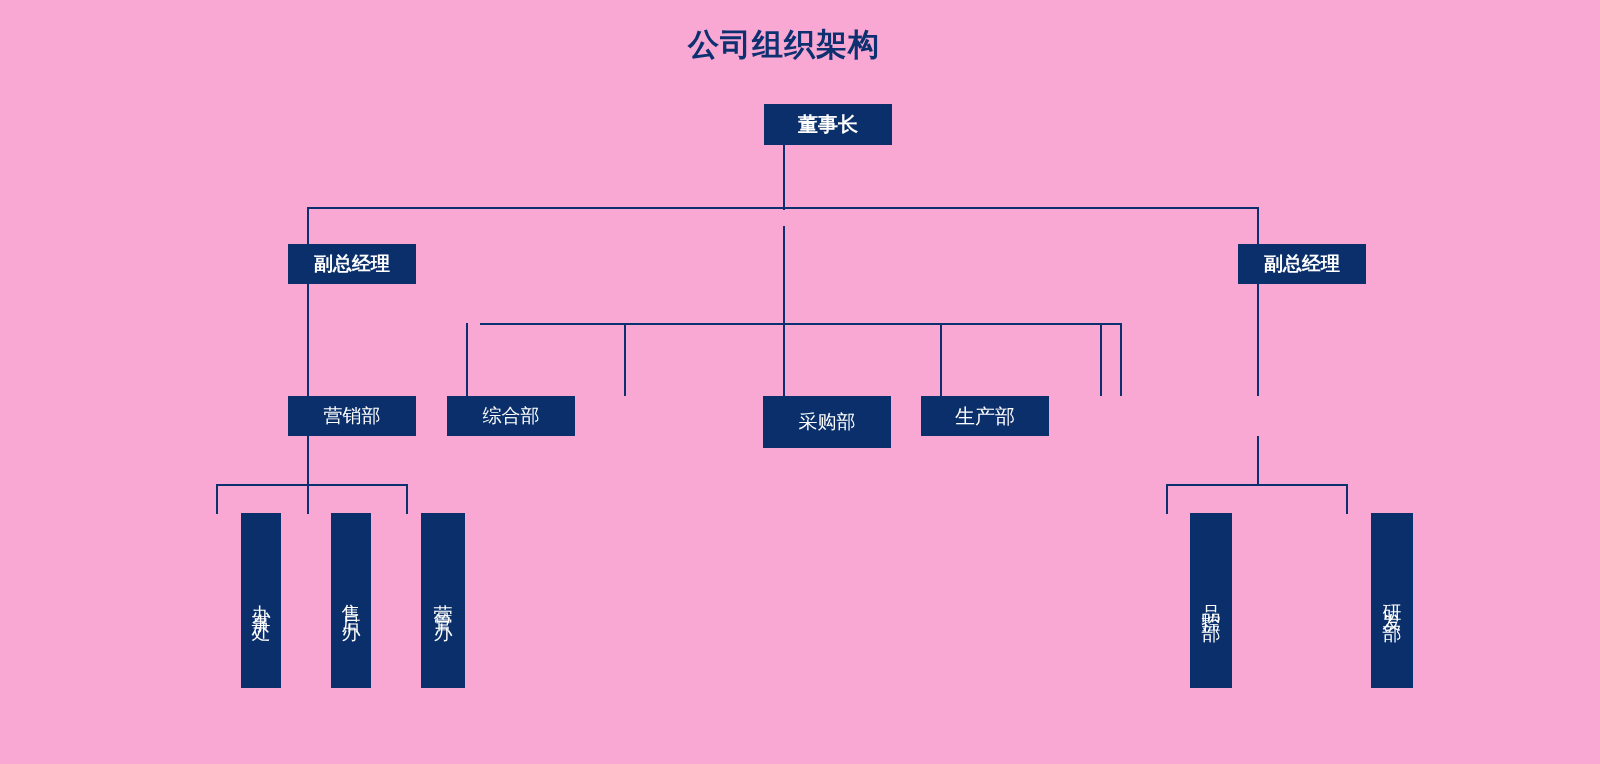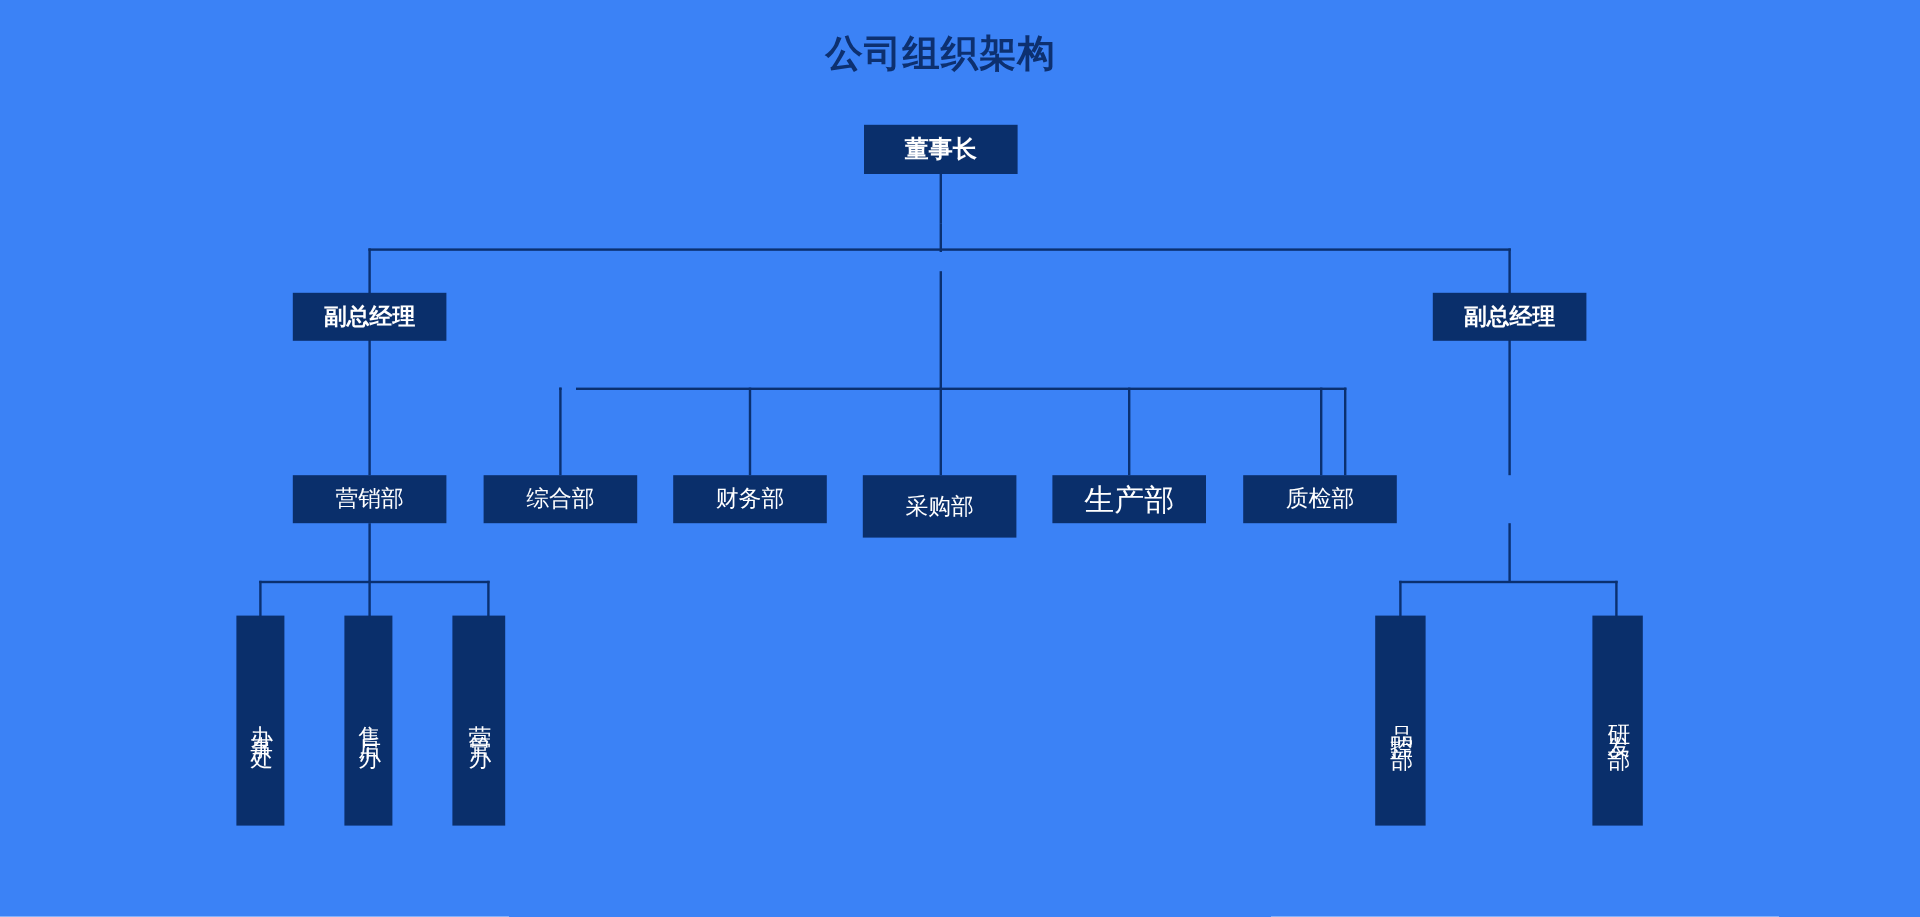--- a/index.html
+++ b/index.html
@@ -8,21 +8,21 @@
     padding: 0;
     background: #ffffff;
   }
   body {
     font-family: "Liberation Sans", "DejaVu Sans", sans-serif;
   }
   #chart-root {
     position: relative;
     width: 1600px;
     height: 764px;
-    background: #3b82f6;
+    background: #f9a8d4;
     overflow: hidden;
   }
   #page-title {
     position: absolute;
     left: 0;
     top: 26px;
     width: 1568px;
     text-align: center;
     font-size: 31px;
     font-weight: bold;
@@ -34,20 +34,21 @@
   .node {
     position: absolute;
     background: #0a2f6b;
     color: #ffffff;
     display: flex;
     align-items: center;
     justify-content: center;
     box-sizing: border-box;
     z-index: 3;
     text-align: center;
+    margin-left: 44px;
   }
   .node.bold  { font-weight: bold; }
   .node.plain { font-weight: normal; }
   .node .node-label {
     display: block;
     white-space: nowrap;
   }
   .node.vertical {
     writing-mode: vertical-rl;
     text-orientation: upright;
@@ -120,35 +121,29 @@
   </div>
 
   <div class="node plain" style="left:244px; top:396px; width:128px; height:40px; font-size:19px;">
     <span class="node-label">营销部</span>
   </div>
 
   <div class="node plain" style="left:403px; top:396px; width:128px; height:40px; font-size:19px;">
     <span class="node-label">综合部</span>
   </div>
 
-  <div class="node plain" style="left:561px; top:396px; width:128px; height:40px; font-size:19px;">
-    <span class="node-label">财务部</span>
-  </div>
 
   <div class="node plain" style="left:719px; top:396px; width:128px; height:52px; font-size:19px;">
     <span class="node-label">采购部</span>
   </div>
 
-  <div class="node plain" style="left:877px; top:396px; width:128px; height:40px; font-size:25px;">
+  <div class="node plain" style="left:877px; top:396px; width:128px; height:40px; font-size:20px;">
     <span class="node-label">生产部</span>
   </div>
 
-  <div class="node plain" style="left:1036px; top:396px; width:128px; height:40px; font-size:19px;">
-    <span class="node-label">质检部</span>
-  </div>
 
 
   <div class="node plain vertical" style="left:197px; top:513px; width:40px; height:175px; font-size:19px;">
     <span class="node-label">办事处</span>
   </div>
 
   <div class="node plain vertical" style="left:287px; top:513px; width:40px; height:175px; font-size:19px;">
     <span class="node-label">售后办</span>
   </div>
 

